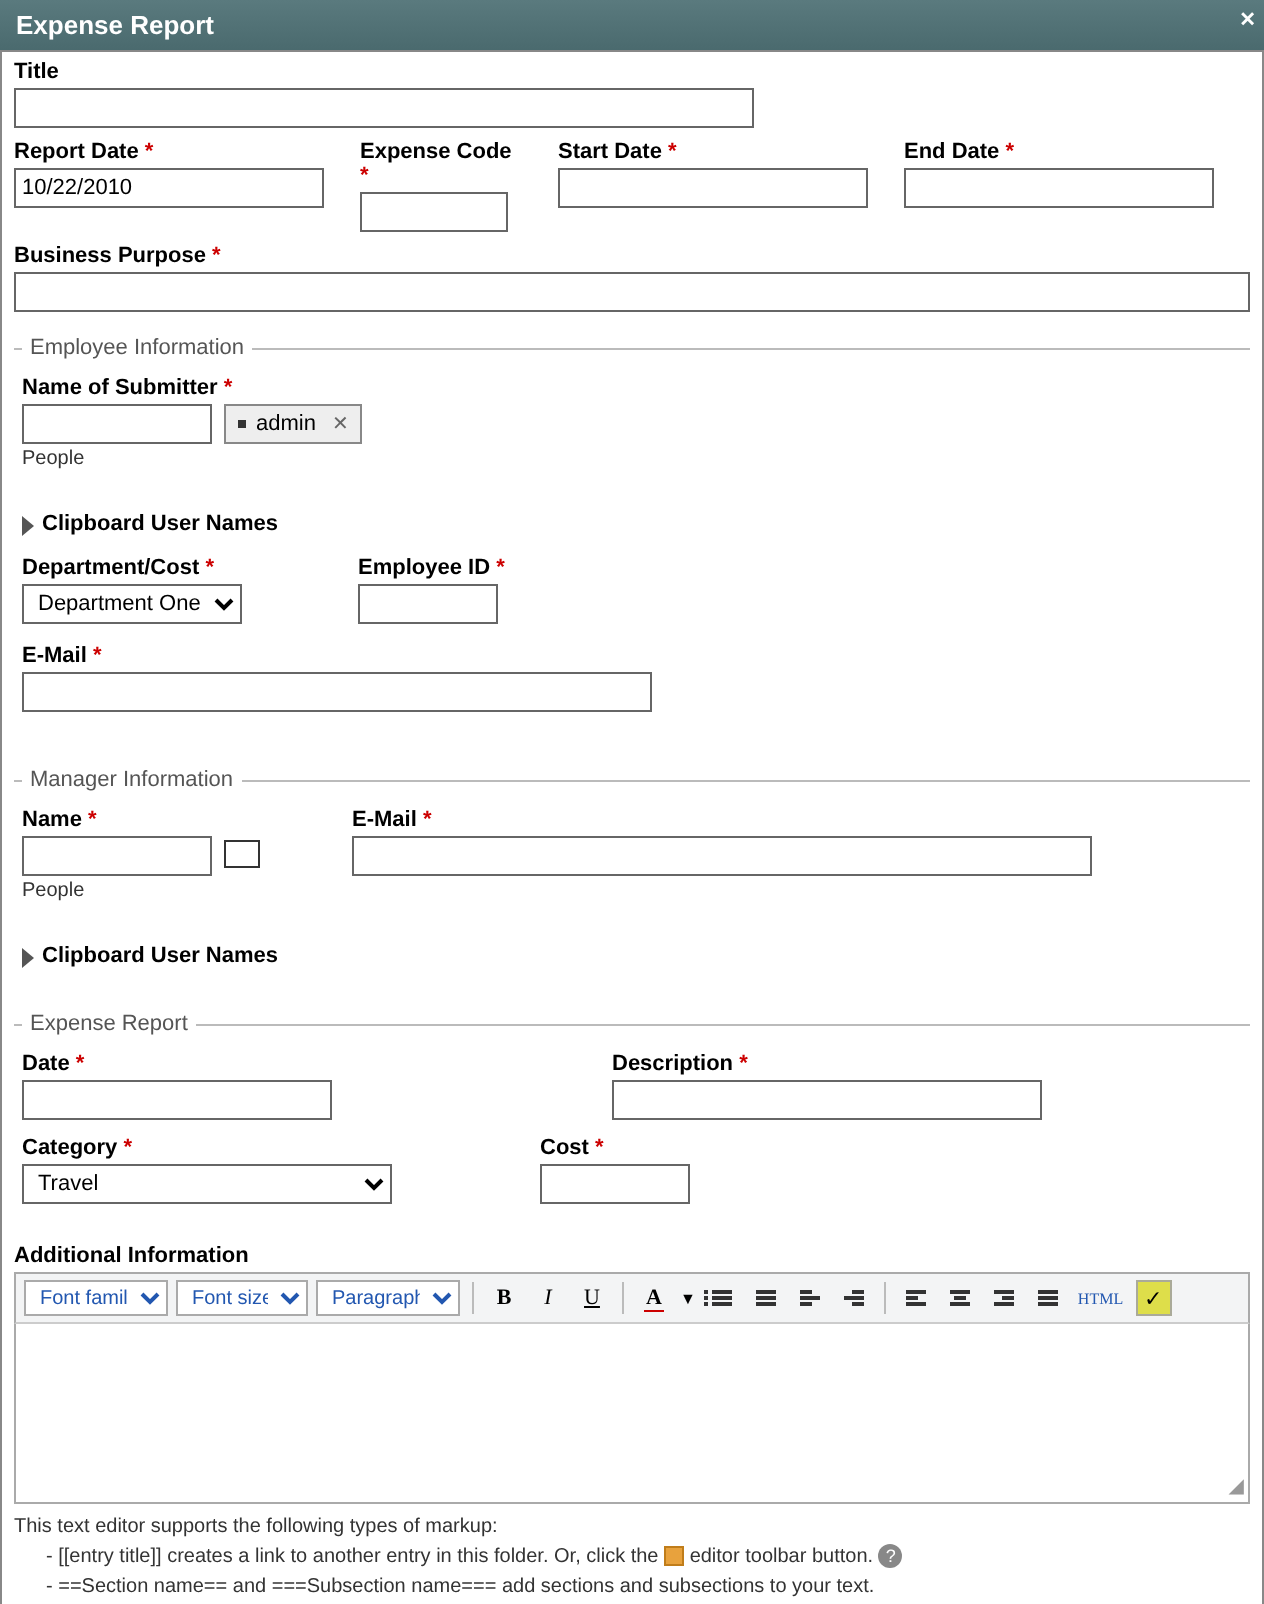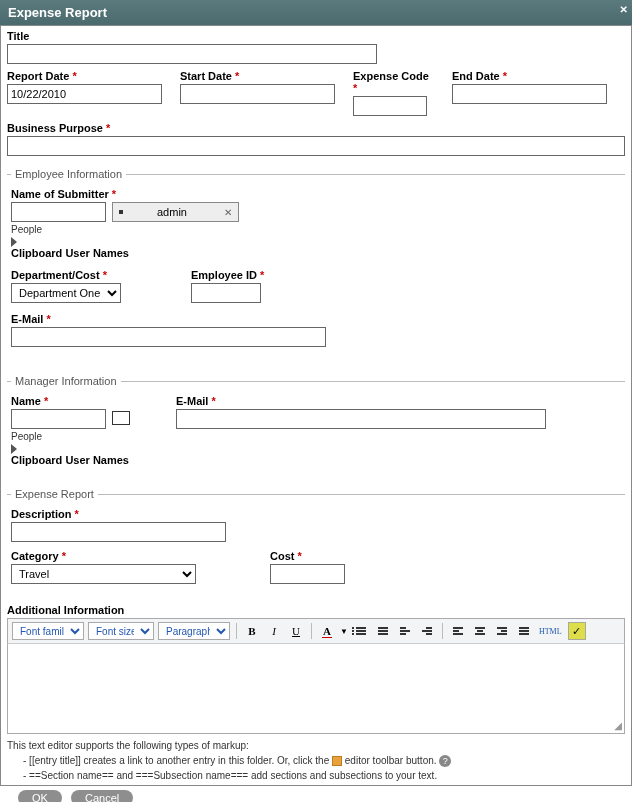--- a/index.html
+++ b/index.html
@@ -11,24 +11,24 @@
 .req { color: #c00; font-weight: bold; }
 input[type=text], select { border: 1px solid #666; padding: 2px 3px; font-size: 11px; height: 20px; background: #fff; }
 .row { margin-bottom: 6px; }
 .row4 { display: flex; gap: 0; margin-bottom: 6px; }
 .row4 > div { margin-right: 18px; }
 fieldset { border: 1px solid #bbb; border-left: none; border-right: none; border-bottom: none; padding: 8px 4px 10px 4px; margin-top: 12px; }
 legend { font-size: 11px; color: #555; padding: 0 4px; }
 .flex { display: flex; }
 .col { display: flex; flex-direction: column; }
 .people-hint { font-size: 10px; color: #333; margin-top: 2px; }
-.chip { display: inline-flex; align-items: center; border: 1px solid #888; background: #eee; padding: 2px 6px; font-size: 11px; margin-left: 6px; height: 20px; gap: 29px; }
+.chip { display: inline-flex; align-items: center; border: 1px solid #888; background: #eee; padding: 2px 6px; font-size: 11px; margin-left: 6px; height: 20px; }
 .chip .x { margin-left: 8px; color: #666; cursor: pointer; font-size: 10px; }
 .chip .dot { width:4px; height:4px; background:#333; margin-right:5px; }
-.expand { display: flex; align-items: flex-start; margin-top: 2px; cursor: pointer; flex-direction: column; }
+.expand { display: flex; align-items: flex-end; margin-top: 21px; cursor: pointer; }
 .expand .tri { display:inline-block; width:0; height:0; border-top:5px solid transparent; border-bottom:5px solid transparent; border-left:6px solid #555; margin-right:4px; }
 .expand span.t { font-weight: bold; font-size: 11px; }
 .picker { display:inline-block; width:18px; height:14px; border:1px solid #333; margin-left:6px; vertical-align: top; margin-top:2px; cursor:pointer; background:#fff; }
 .section-label { font-weight:bold; font-size:11px; display:block; margin: 6px 0 2px 0; padding-top:4px; }
 .editor-toolbar { border:1px solid #aaa; border-bottom:1px solid #ccc; background:#f3f4f5; padding:3px 4px; display:flex; align-items:center; gap:4px; flex-wrap:nowrap; }
 .editor-toolbar select { height:18px; font-size:10px; color:#2257b0; border:1px solid #aaa; }
 .tb-btn { width:18px; height:18px; display:inline-flex; align-items:center; justify-content:center; font-size:11px; cursor:pointer; font-family: 'Times New Roman', serif; }
 .tb-sep { width:1px; height:16px; background:#bbb; margin:0 2px; }
 .editor-area { border:1px solid #aaa; border-top:none; height:90px; background:#fff; position:relative; }
 .resize { position:absolute; right:2px; bottom:2px; font-size:10px; color:#999; cursor:nwse-resize; }
@@ -58,26 +58,26 @@
     <label class="label">Title</label>
     <input type="text" style="width: 370px;" value="">
   </div>
 
   <div class="row4">
     <div>
       <label class="label"><span>Report Date</span> <span class="req">*</span></label>
       <input type="text" style="width: 155px;" value="10/22/2010">
     </div>
     <div>
+      <label class="label"><span>Expense Code</span> <span class="req">*</span></label>
+      <input type="text" style="width: 74px;" value="">
+    </div>
+    <div>
       <label class="label"><span>Start Date</span> <span class="req">*</span></label>
       <input type="text" style="width: 155px;" value="">
-    </div>
-    <div>
-      <label class="label"><span>Expense Code</span> <span class="req">*</span></label>
-      <input type="text" style="width: 74px;" value="">
     </div>
     <div>
       <label class="label"><span>End Date</span> <span class="req">*</span></label>
       <input type="text" style="width: 155px;" value="">
     </div>
   </div>
 
   <div class="row">
     <label class="label"><span>Business Purpose</span> <span class="req">*</span></label>
     <input type="text" style="width: 100%;" value="">
@@ -104,21 +104,21 @@
       </div>
     </div>
 
     <div class="flex" style="gap:40px; margin-top:10px">
       <div class="col">
         <label class="label"><span>Department/Cost</span> <span class="req">*</span></label>
         <select style="width:110px">
           <option>Department One</option>
         </select>
       </div>
-      <div class="col" style="margin-left:30px">
+      <div class="col" style="margin-left:18px">
         <label class="label"><span>Employee ID</span> <span class="req">*</span></label>
         <input type="text" style="width: 70px;" value="">
       </div>
     </div>
 
     <div class="row" style="margin-top:10px">
       <label class="label"><span>E-Mail</span> <span class="req">*</span></label>
       <input type="text" style="width: 315px;" value="">
     </div>
   </fieldset>
@@ -141,20 +141,24 @@
       <div class="col" style="flex:1">
         <label class="label"><span>E-Mail</span> <span class="req">*</span></label>
         <input type="text" style="width: 370px;" value="">
       </div>
     </div>
   </fieldset>
 
   <fieldset>
     <legend>Expense Report</legend>
     <div class="flex" style="gap:140px">
+      <div class="col">
+        <label class="label"><span>Date</span> <span class="req">*</span></label>
+        <input type="text" style="width: 155px;" value="">
+      </div>
       <div class="col">
         <label class="label"><span>Description</span> <span class="req">*</span></label>
         <input type="text" style="width: 215px;" value="">
       </div>
     </div>
     <div class="flex" style="gap:74px; margin-top:8px">
       <div class="col">
         <label class="label"><span>Category</span> <span class="req">*</span></label>
         <select style="width:185px">
           <option>Travel</option>

